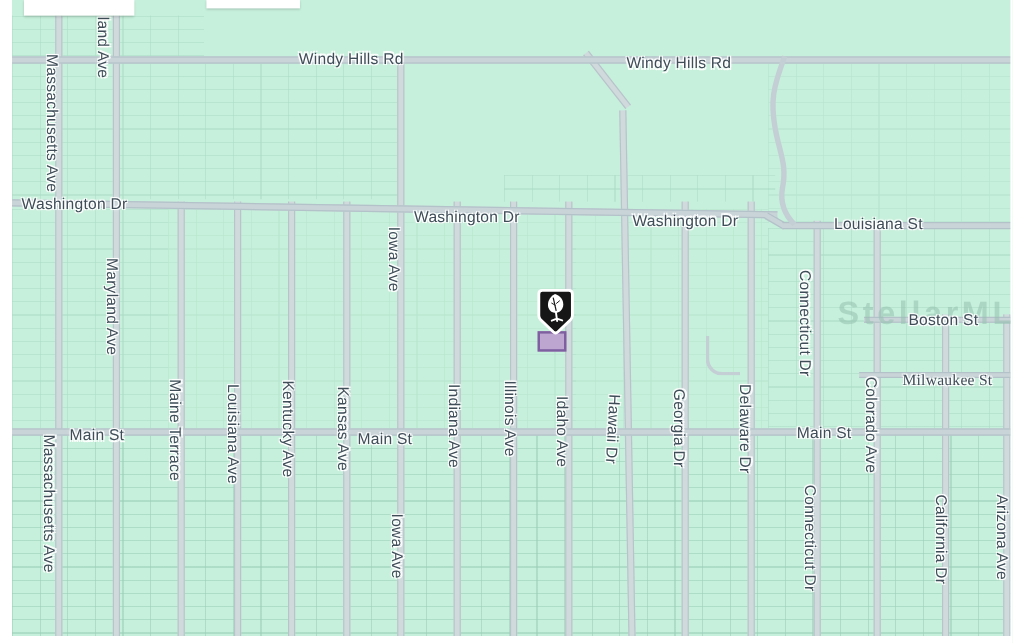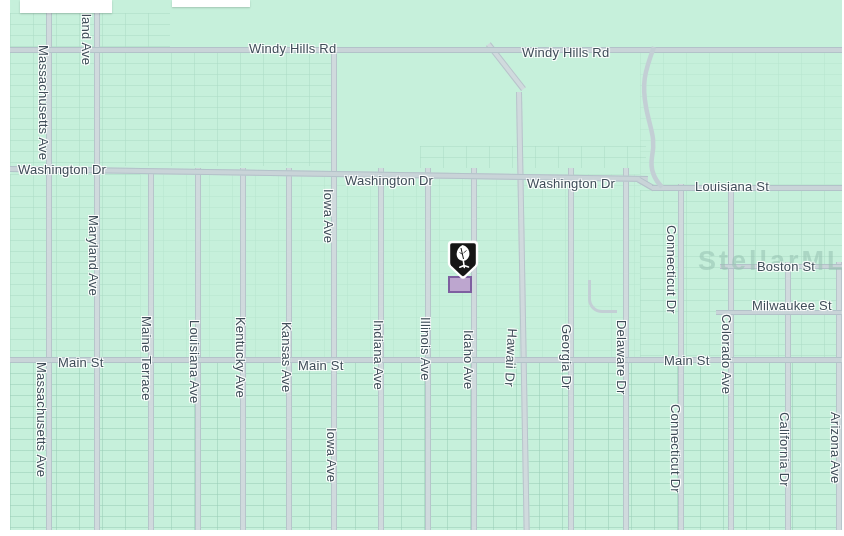--- a/index.html
+++ b/index.html
@@ -114,21 +114,21 @@
   <div class="road-h" style="left:706px;top:310px;width:126px;height:3px;"></div>
   <div class="road-h" style="left:0;top:357px;width:832px;"></div>
 
   <div class="h-label" style="left:239px;top:41px;">Windy Hills Rd</div>
   <div class="h-label" style="left:512px;top:45px;">Windy Hills Rd</div>
   <div class="h-label" style="left:8px;top:162px;">Washington Dr</div>
   <div class="h-label" style="left:335px;top:173px;">Washington Dr</div>
   <div class="h-label" style="left:517px;top:176px;">Washington Dr</div>
   <div class="h-label" style="left:685px;top:179px;">Louisiana St</div>
   <div class="h-label" style="left:747px;top:259px;">Boston St</div>
-  <div class="h-label" style="left:742px;top:298px;">Milwaukee St</div>
+  <div class="h-label" style="left:742px;top:309px;font-family:Liberation Serif, serif;">Milwaukee St</div>
   <div class="h-label" style="left:48px;top:355px;">Main St</div>
   <div class="h-label" style="left:288px;top:358px;">Main St</div>
   <div class="h-label" style="left:654px;top:353px;">Main St</div>
 
   <div class="v-label" style="left:41px;top:45px;">Massachusetts Ave</div>
   <div class="v-label" style="left:84px;top:14px;">land Ave</div>
   <div class="v-label" style="left:91px;top:215px;">Maryland Ave</div>
   <div class="v-label" style="left:326px;top:189px;">Iowa Ave</div>
   <div class="v-label" style="left:669px;top:225px;">Connecticut Dr</div>
   <div class="v-label" style="left:39px;top:362px;">Massachusetts Ave</div>

